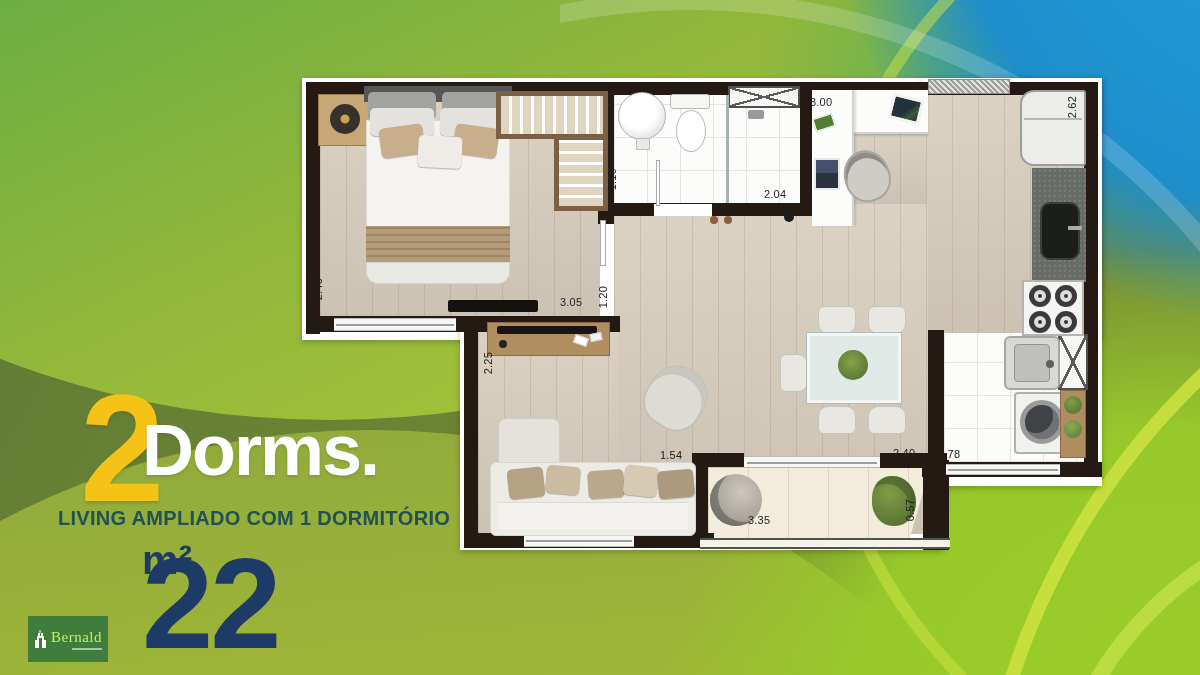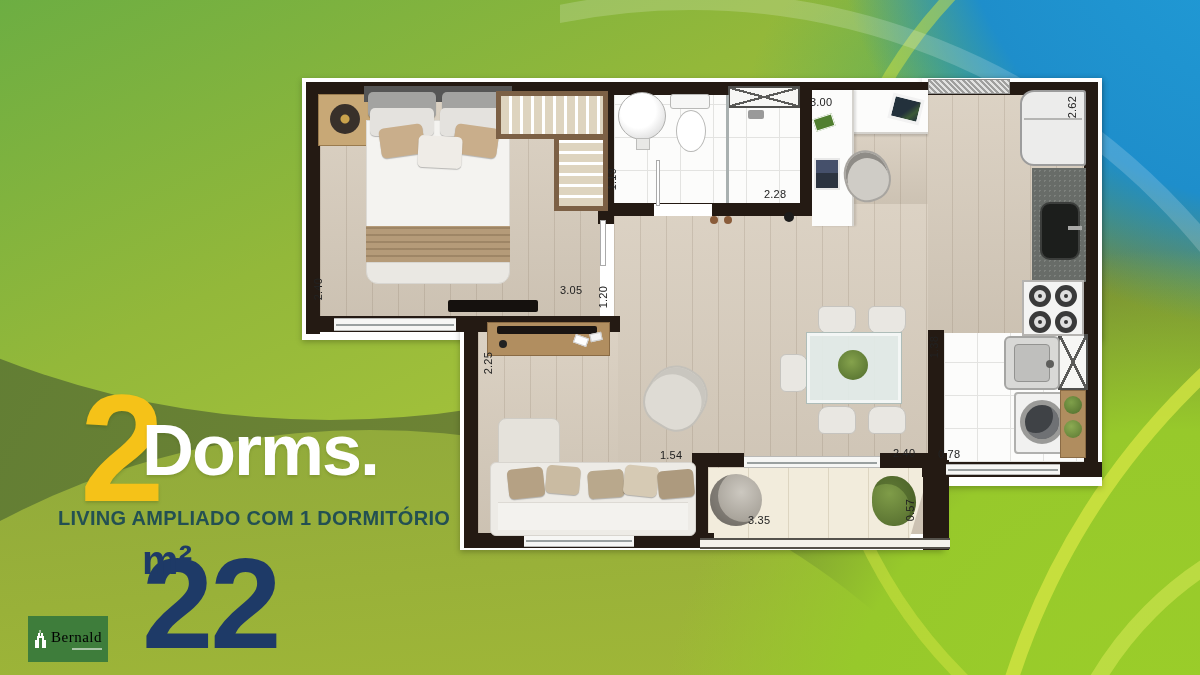--- a/index.html
+++ b/index.html
@@ -66,21 +66,21 @@
         letter-spacing:-2px;text-shadow:0 2px 3px rgba(60,80,10,.2);}
   .subtitle{left:58px;top:507px;font-size:20px;font-weight:700;color:#235052;letter-spacing:.3px;}
   .area{left:142px;top:540px;line-height:1;color:#1e3a67;font-weight:800;white-space:nowrap;}
   .area .val{font-size:128px;letter-spacing:-3px;}
   .area .unit{font-size:41px;}
 
   
   #logo{left:28px;top:616px;width:80px;height:46px;background:#3e7d3b;z-index:5;
         display:flex;align-items:center;justify-content:center;gap:4px;}
   #logo *{position:static;}
-  .logo-name{font-family:"Liberation Serif",serif;color:#000000;font-size:15px;letter-spacing:.5px;}
+  .logo-name{font-family:"Liberation Serif",serif;color:#bef264;font-size:15px;letter-spacing:.5px;}
   .logo-tag{display:block;width:30px;height:2px;background:rgba(255,255,255,.55);margin:2px 0 0 auto;}
 </style>
 </head>
 <body>
 
 <div id="stage">
 
   <div class="bg-base"></div>
   <div class="bg-circle-a"></div>
   <div class="bg-circle-b"></div>
@@ -214,24 +214,24 @@
     <div class="furn chair" style="left:478px;top:276px;width:28px;height:38px;border-radius:6px 10px 10px 6px"></div>
     <div class="furn chair" style="left:516px;top:328px;width:38px;height:28px;border-radius:10px 10px 6px 6px"></div>
     <div class="furn chair" style="left:566px;top:328px;width:38px;height:28px;border-radius:10px 10px 6px 6px"></div>
     <div class="furn" style="left:504px;top:254px;width:96px;height:72px;background:rgba(226,235,233,.92);border:1px solid #aebdb9;box-shadow:inset 0 0 0 3px rgba(255,255,255,.6)"></div>
     <div class="furn" style="left:536px;top:272px;width:30px;height:30px;border-radius:50%;background:radial-gradient(circle at 45% 40%,#85a24c,#4f6b2c)"></div>
 
     <div class="furn" style="left:408px;top:396px;width:52px;height:52px;border-radius:50%;background:radial-gradient(circle at 60% 35%,#ccc8c0,#a9a49b 60%,#7b766d);box-shadow:inset 8px -4px 0 rgba(90,86,80,.55)"></div>
     <div class="furn" style="left:570px;top:398px;width:44px;height:50px;border-radius:45% 55% 50% 50%;background:radial-gradient(circle at 40% 35%,#7f9c48,#51682c);box-shadow:inset -6px 8px 0 rgba(40,60,20,.35)"></div>
 
     <span class="dim dimv" style="left:10px;top:200px">2.40</span>
-    <span class="dim" style="left:258px;top:206px">3.05</span>
+    <span class="dim" style="left:258px;top:218px">3.05</span>
     <span class="dim dimv" style="left:295px;top:208px">1.20</span>
     <span class="dim dimv" style="left:304px;top:90px">1.19</span>
-    <span class="dim" style="left:462px;top:110px">2.28</span>
+    <span class="dim" style="left:462px;top:110px">2.04</span>
     <span class="dim" style="left:508px;top:18px">3.00</span>
     <span class="dim dimv" style="left:764px;top:18px">2.62</span>
     <span class="dim dimv" style="left:180px;top:274px">2.25</span>
     <span class="dim" style="left:358px;top:371px">1.54</span>
     <span class="dim" style="left:591px;top:369px">2.40</span>
     <span class="dim dimv" style="left:626px;top:258px">1.38</span>
     <span class="dim" style="left:636px;top:370px">0.78</span>
     <span class="dim" style="left:446px;top:436px">3.35</span>
     <span class="dim dimv" style="left:602px;top:421px">0.57</span>
   </div>

